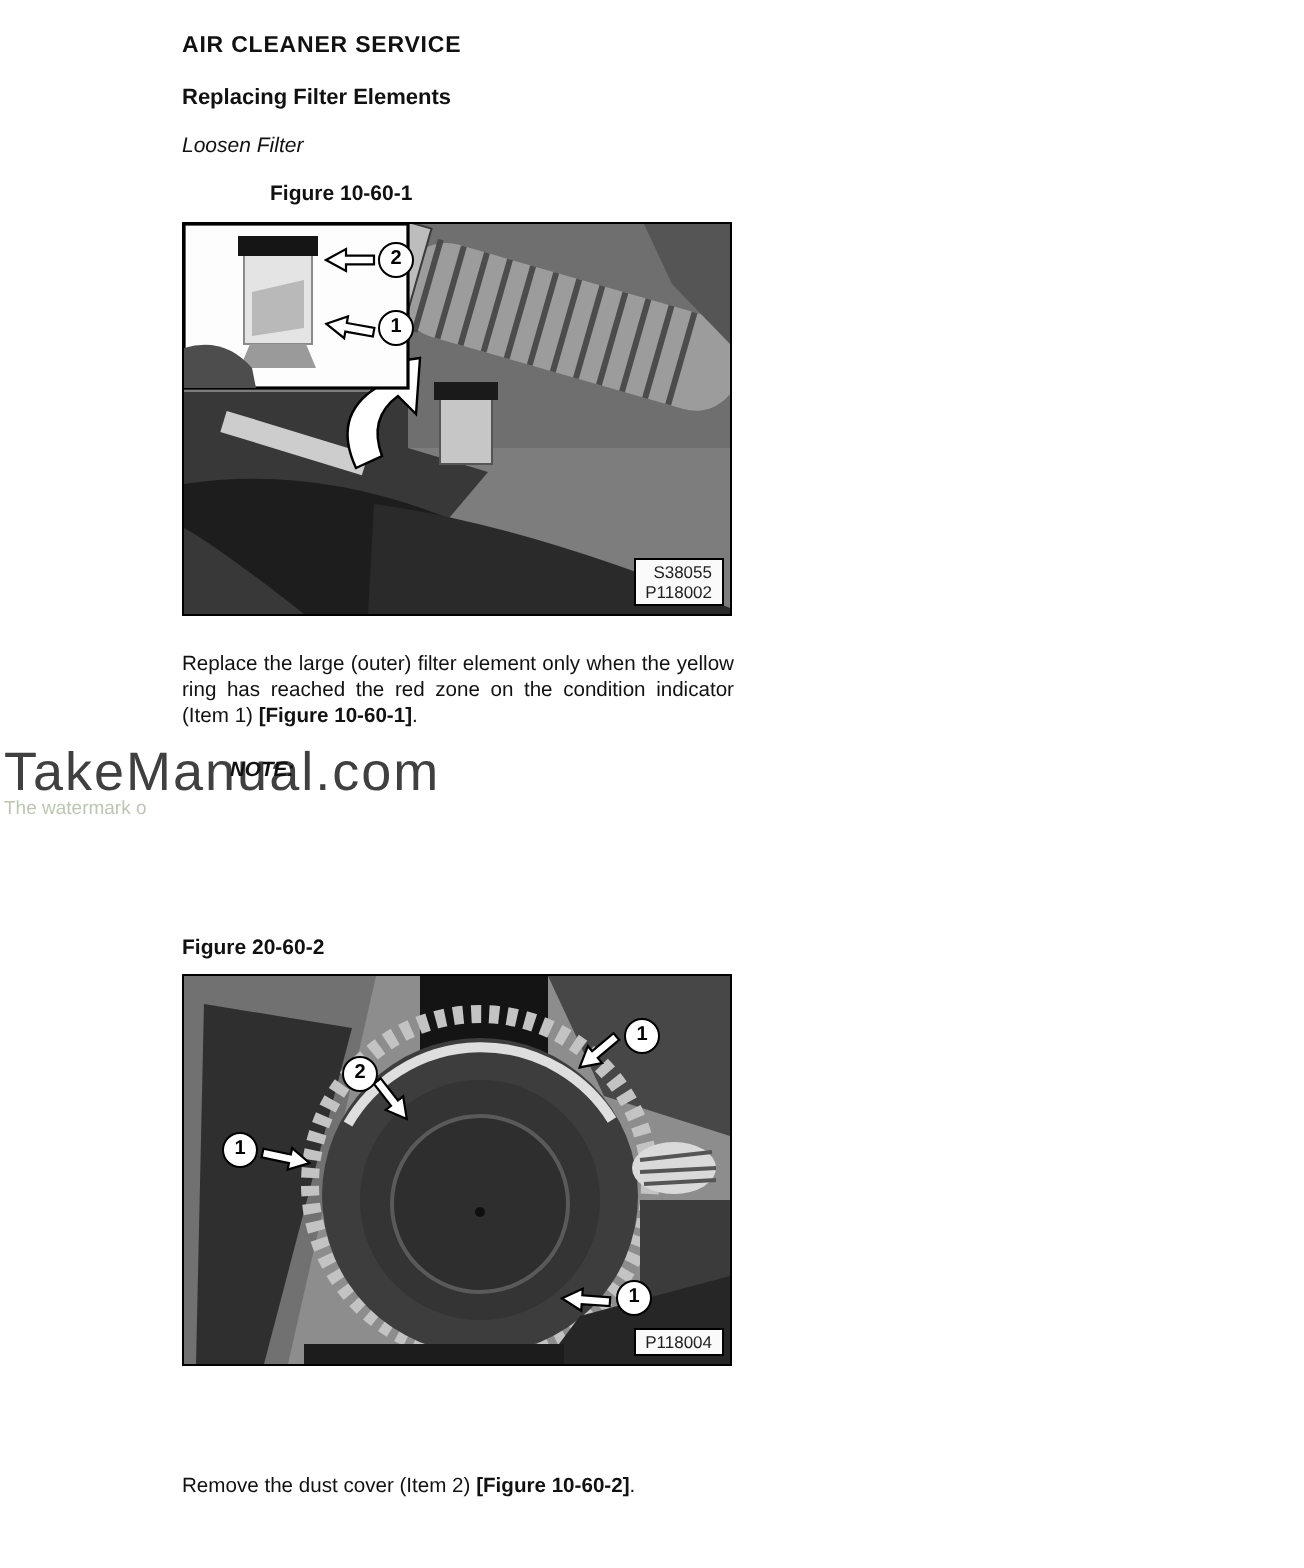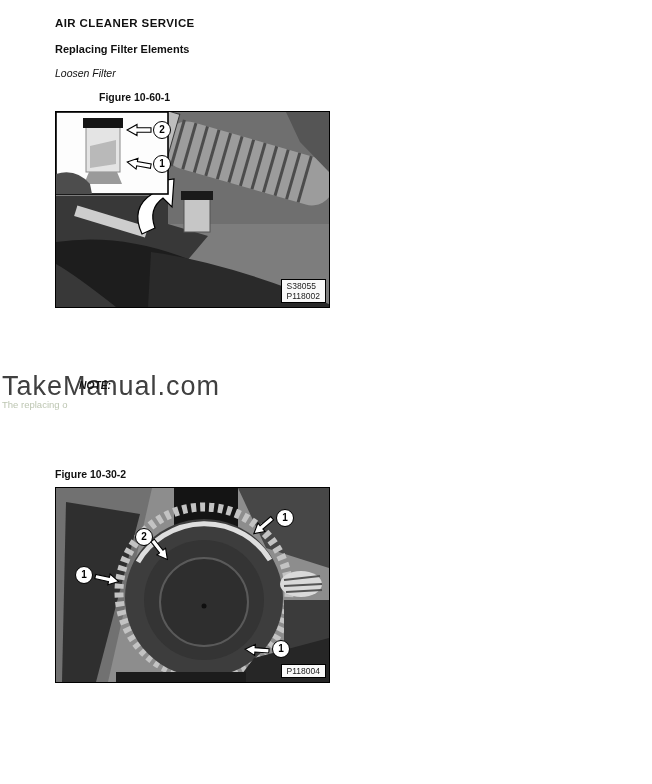--- a/index.html
+++ b/index.html
@@ -1,49 +1,49 @@
 <!DOCTYPE html>
 <html><head>
 <meta charset="utf-8">
 <style>
   html,body{margin:0;padding:0;background:#fff;}
   .page{position:relative;width:652px;height:784px;background:#ffffff;
         font-family:"Liberation Sans",sans-serif;color:#111;overflow:hidden;}
-  .col{position:absolute;top:0;width:276px;height:784px;}
+  .col{position:absolute;top:0;width:276px;height:784px;margin-left:36px;}
   .abs{position:absolute;left:0;}
   .h1{font-size:11.5px;font-weight:bold;letter-spacing:.4px;}
   .h2{font-size:11px;font-weight:bold;text-align:center;}
   .h3{font-size:10.5px;font-style:italic;}
   .figcap{font-size:10.5px;font-weight:bold;}
   .body{font-size:10.3px;line-height:13.2px;text-align:justify;width:276px;}
   .b{font-weight:bold;}
   .note{display:flex;width:276px;font-size:10.3px;line-height:13.2px;}
   .note .lbl{font-weight:bold;flex:none;width:36px;}
   .note .txt{font-weight:bold;flex:1;text-align:justify;}
   .note.inset .lbl{margin-left:24px;}
   .note.inset .txt{margin-left:8px;}
   .photo{position:absolute;left:0;width:273px;border:1.5px solid #000;background:#888;overflow:hidden;}
   .photo svg.art{position:absolute;left:0;top:0;}
   .callout{position:absolute;width:16px;height:16px;border-radius:50%;background:#fff;
            border:1.6px solid #000;display:flex;align-items:center;justify-content:center;
            font-size:10px;font-weight:bold;color:#000;z-index:3;line-height:1;}
   .arr{position:absolute;z-index:2;}
   .pid{position:absolute;right:3px;bottom:4px;background:#fafafa;border:1px solid #000;
-       font-size:8.5px;line-height:10px;padding:1px 5px;text-align:left;z-index:3;color:#222;}
+       font-size:8.5px;line-height:10px;padding:1px 5px;text-align:right;z-index:3;color:#222;}
   .wm1{position:absolute;left:2px;top:371px;font-size:27px;letter-spacing:1px;color:#404040;z-index:0;}
   .wm2{position:absolute;left:2px;top:399px;font-size:9.5px;color:#bdc6b2;z-index:0;}
   .txtlayer{position:relative;z-index:1;}
 </style>
 </head>
 <body>
 
 <div class="page">
 
   <div class="wm1">TakeManual.com</div>
-  <div class="wm2">The replacing o</div>
+  <div class="wm2">The watermark o</div>
 
   <div class="col txtlayer" style="left:55px;">
 
     <div class="abs h1" style="top:17px;">AIR CLEANER SERVICE</div>
     <div class="abs h2" style="top:43px;">Replacing Filter Elements</div>
     <div class="abs h3" style="top:67px;">Loosen Filter</div>
     <div class="abs figcap" style="top:91px;padding-left:44px;">Figure 10-60-1</div>
 
     <div class="photo" style="top:111px;height:195px;">
       <svg class="art" width="273" height="195" viewBox="0 0 273 195">
@@ -89,26 +89,27 @@
       <svg class="arr" style="left:70px;top:45px;transform:rotate(10deg);" width="26" height="14" viewBox="0 0 26 14">
           <path d="M1 7 L11 1.5 L11 4.8 L25 4.8 L25 9.2 L11 9.2 L11 12.5 Z" fill="#fff" stroke="#000" stroke-width="1.1"></path>
         </svg>
       <div class="callout" style="left:97px;top:43px;">1</div>
       <div class="pid">
         <div>S38055</div>
         <div>P118002</div>
       </div>
     </div>
 
+    <div class="abs body" style="top:326px;"><span>Replace the large (outer) filter element only when the yellow ring has reached the red zone on the condition indicator (Item 1) </span><span class="b">[Figure 10-60-1]</span><span>.</span></div>
 
     <div class="abs note inset" style="top:379px;font-style:italic;">
       <div class="lbl">NOTE:</div>
     </div>
 
-    <div class="abs figcap" style="top:468px;">Figure 10-30-2</div>
+    <div class="abs figcap" style="top:468px;">Figure 20-60-2</div>
 
     <div class="photo" style="top:487px;height:194px;">
       <svg class="art" width="273" height="194" viewBox="0 0 273 194">
         <rect width="273" height="194" fill="#8d8d8d"></rect>
         <polygon points="0,0 96,0 52,194 0,194" fill="#717171"></polygon>
         <polygon points="10,14 84,26 40,194 6,194" fill="#2f2f2f"></polygon>
         <rect x="118" y="0" width="64" height="42" fill="#141414"></rect>
         <path d="M182 0 L273 0 L273 80 L210 60 Z" fill="#474747"></path>
         <circle cx="148" cy="104" r="85" fill="none" stroke="#c3c3c3" stroke-width="9" stroke-dasharray="5 4"></circle>
         <circle cx="148" cy="110" r="79" fill="#3d3d3d"></circle>
@@ -138,15 +139,16 @@
           <path d="M1 7 L11 1.5 L11 4.8 L25 4.8 L25 9.2 L11 9.2 L11 12.5 Z" fill="#fff" stroke="#000" stroke-width="1.1"></path>
         </svg>
       <div class="callout" style="left:19px;top:78px;">1</div>
       <svg class="arr" style="left:188px;top:155px;transform:rotate(4deg);" width="26" height="14" viewBox="0 0 26 14">
           <path d="M1 7 L11 1.5 L11 4.8 L25 4.8 L25 9.2 L11 9.2 L11 12.5 Z" fill="#fff" stroke="#000" stroke-width="1.1"></path>
         </svg>
       <div class="callout" style="left:216px;top:152px;">1</div>
       <div class="pid">P118004</div>
     </div>
 
+    <div class="abs body" style="top:737px;"><span>Remove the dust cover (Item 2) </span><span class="b">[Figure 10-60-2]</span><span>.</span></div>
   </div>
 
 </div>
 
 </body></html>

